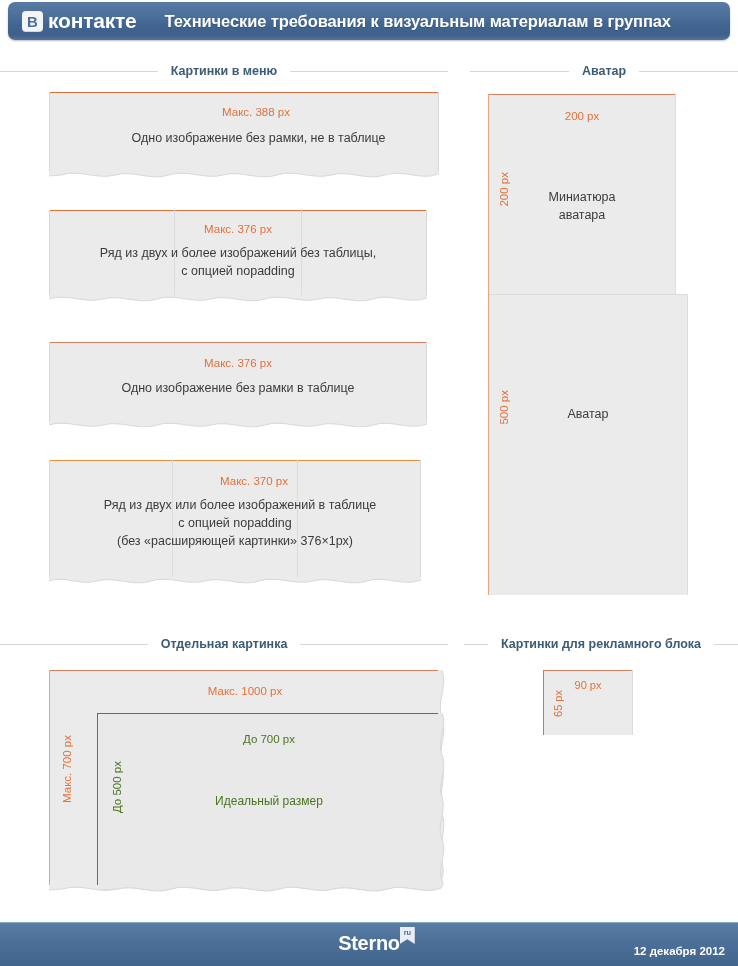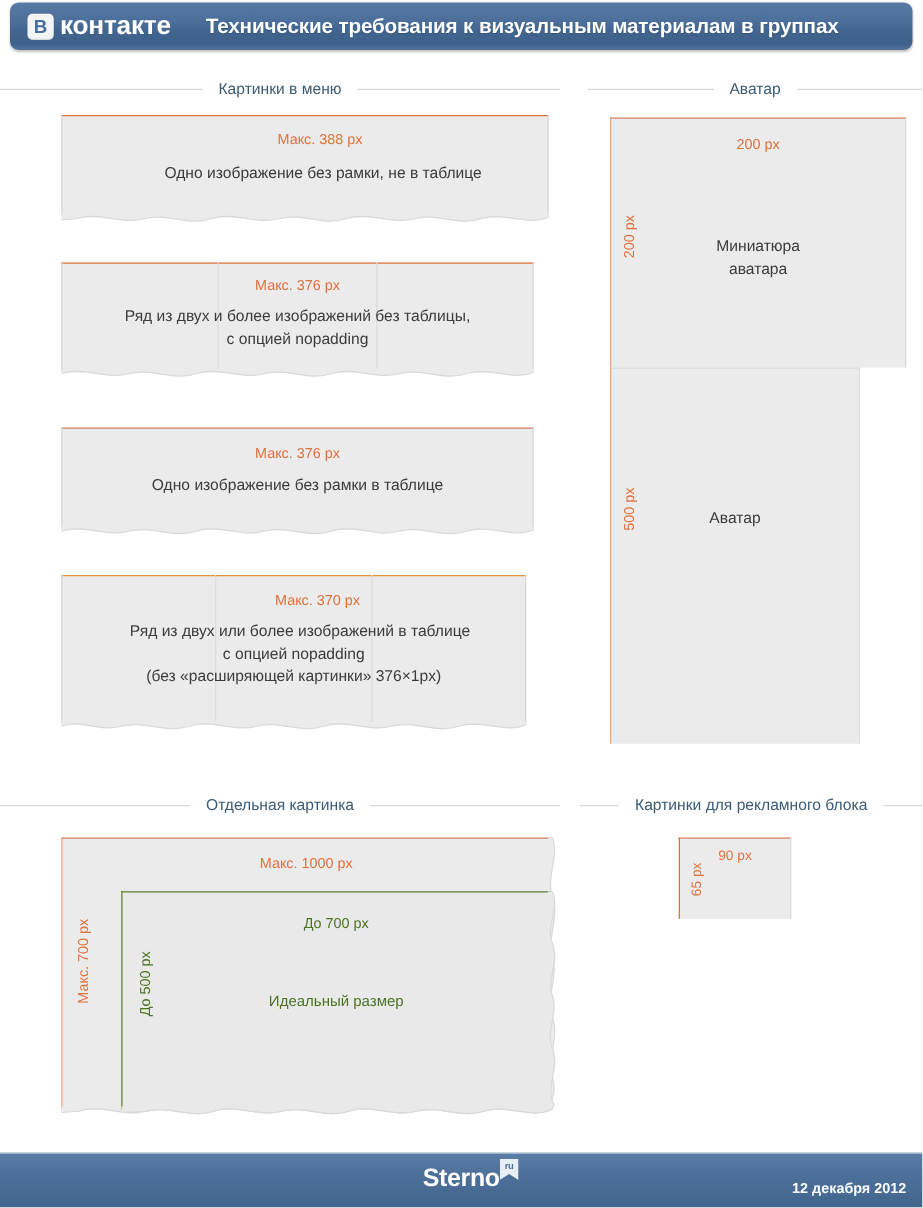--- a/index.html
+++ b/index.html
@@ -40,21 +40,21 @@
   .hdr-title{
     color:#ffffff;font-size:16.5px;font-weight:bold;
     margin-left:28px;letter-spacing:-0.1px;
     text-shadow:0 1px 1px rgba(0,0,0,.18);
   }
 
   
   .sec-head{position:absolute;display:flex;align-items:center;}
   .sec-head .rule{flex:1 1 auto;height:1px;background:#d3d8dc;}
   .sec-head .txt{
-    color:#3c5b74;font-weight:normal;font-size:12.5px;
+    color:#3c5b74;font-weight:bold;font-size:12.5px;
     padding:0 13px;white-space:nowrap;
   }
 
   
   .ibox{
     position:absolute;
     background:#ebebeb;
     box-sizing:border-box;
   }
   .ibox .topline{position:absolute;left:0;right:0;top:0;height:1px;}
@@ -183,21 +183,21 @@
     <path d="M372,3 C354,10 336,-2 318,4 C300,10 282,-1 264,4 C246,9 228,-2 210,4 C192,10 174,-1 156,4 C138,9 120,-2 102,4 C84,10 66,-1 48,4 C30,9 16,-2 0,4" fill="none" stroke="#d9d9d9" stroke-width="1"></path>
   </svg>
 </div>
 
 <div class="sec-head" style="left:470px;top:64px;width:268px;">
   <div class="rule"></div>
   <div class="txt">Аватар</div>
   <div class="rule"></div>
 </div>
 
-<div class="ibox" style="left:488px;top:94px;width:237px;height:200px;">
+<div class="ibox" style="left:488px;top:94px;width:188px;height:200px;">
   <div class="topline" style="background:#d98060;"></div>
   <div class="leftline" style="background:#e9a57f;"></div>
   <div class="rightline" style="background:#dcdcdc;"></div>
   <div class="centertext lbl-orange" style="top:14px;">200 px</div>
   <div class="vlabel lbl-orange" style="left:10px;top:78px;">200 px</div>
   <div class="centertext lbl-dark" style="top:94px;">Миниатюра</div>
   <div class="centertext lbl-dark" style="top:112px;">аватара</div>
 </div>
 
 <div class="ibox" style="left:488px;top:294px;width:200px;height:301px;">

